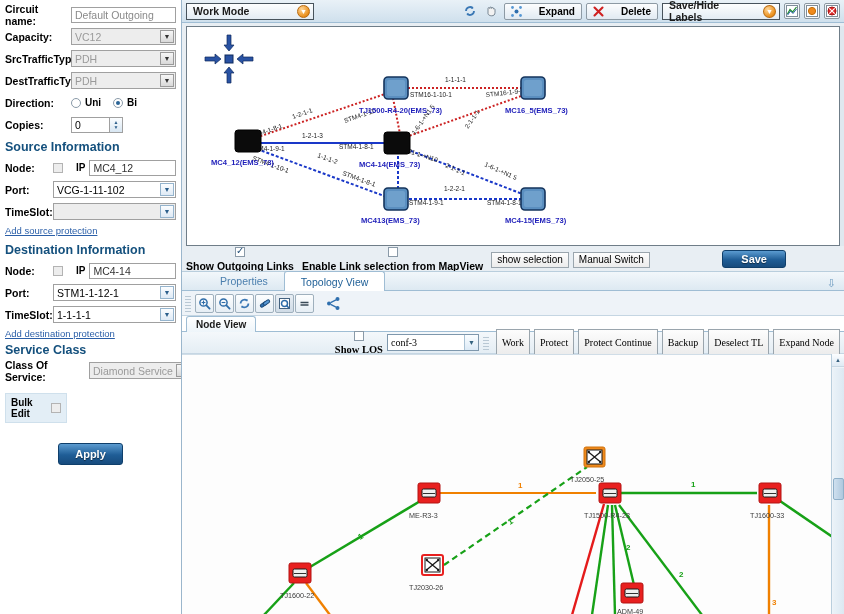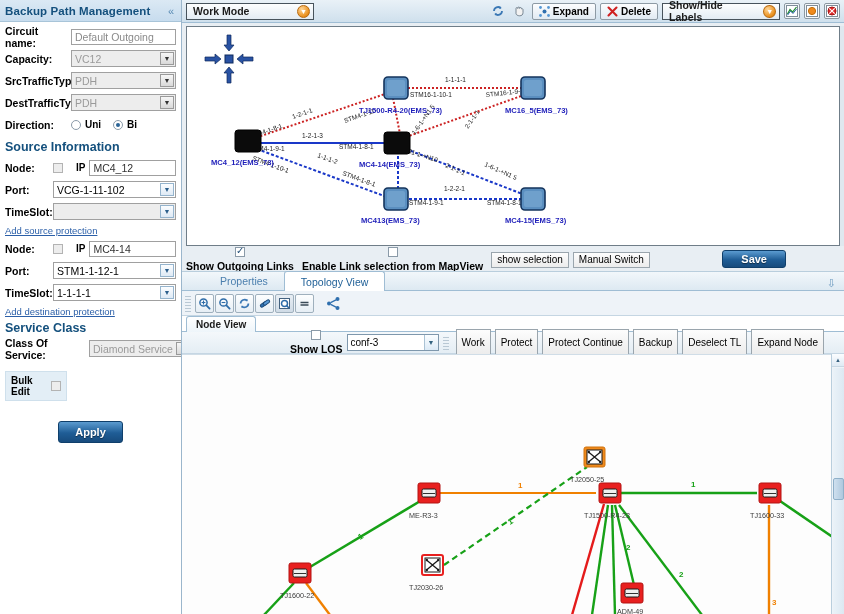--- a/index.html
+++ b/index.html
@@ -149,21 +149,21 @@
     display: flex; align-items: center; justify-content: center;
     color: #fff; font-size: 7px; line-height: 1;
   }
   .tb-icon {
     width: 17px; height: 17px; display: flex; align-items: center; justify-content: center;
     cursor: pointer;
   }
   .tb-btn {
     height: 17px; border: 1px solid #8d9aa4; border-radius: 2px;
     background: linear-gradient(#fcfdfe, #e1eaf2);
-    display: flex; align-items: center; gap: 3px; padding: 0 6px;
+    display: flex; align-items: center; gap: 17px; padding: 0 6px;
     font-size: 10px; font-weight: bold; cursor: pointer;
   }
   .sq-icon {
     width: 16px; height: 16px; border: 1px solid #8b98a2; border-radius: 2px;
     display: flex; align-items: center; justify-content: center; cursor: pointer;
   }
 
   
   #map-canvas {
     position: absolute; left: 4px; top: 26px; width: 654px; height: 220px;
@@ -241,21 +241,21 @@
     background: linear-gradient(#ffffff,#eef5fa);
     display: flex; align-items: center; margin-bottom: -1px; cursor: pointer;
   }
 
   
   #node-toolbar {
     position: absolute; left: 0; top: 332px; width: 662px; height: 22px;
     background: linear-gradient(#f4f8fb,#e4edf4);
     border-bottom: 1px solid #c5d6e3;
     display: flex; align-items: center; justify-content: flex-end;
-    gap: 4px; padding-right: 20px;
+    gap: 4px; padding-right: 4px; font-family: Liberation Serif, serif;
   }
   .nbtn {
     height: 28px; border: 1px solid #9aa5ad; background: linear-gradient(#fdfdfd,#ebebeb);
     font-size: 10px; padding: 0 5px; display: flex; align-items: center; cursor: pointer;
   }
   #node-toolbar .selwrap {
     position: relative; width: 92px; height: 17px;
     border: 1px solid #7f98ad; background: #fff;
     font-size: 10px; padding: 1px 16px 0 3px; line-height: 14px;
   }
@@ -302,24 +302,20 @@
   }
 
   svg text { font-family: "Liberation Sans", sans-serif; }
 </style>
 </head>
 <body>
 
 <div id="app">
 
   <div id="left-panel">
-    <div id="left-header">
-      <div class="title">Backup Path Management</div>
-      <div class="collapse">«</div>
-    </div>
 
     <div id="left-body">
 
       <div class="frow">
         <div class="flabel">Circuit name:</div>
         <div class="fctl">
           <div class="txt gray">Default Outgoing</div>
         </div>
       </div>
 
@@ -357,20 +353,32 @@
       <div class="frow">
         <div class="flabel">Direction:</div>
         <div class="fctl radio-row">
           <span class="radio"></span>
           <span class="radio-label">Uni</span>
           <span class="radio on" style="margin-left:8px"></span>
           <span class="radio-label">Bi</span>
         </div>
       </div>
 
+      <div class="frow">
+        <div class="flabel">Copies:</div>
+        <div class="fctl">
+          <div class="spinner">
+            <div class="sv">0</div>
+            <div class="sb">
+                <span>▲</span>
+                <span>▼</span>
+              </div>
+          </div>
+        </div>
+      </div>
 
       <div class="section-title">Source Information</div>
 
       <div class="frow">
         <div class="flabel w48">Node:</div>
         <div class="ip-grp">
           <span class="cbox gray"></span>
           <span class="ip-lbl">IP</span>
         </div>
         <div class="fctl">
@@ -393,20 +401,21 @@
         <div class="fctl">
           <div class="sel disabled">
             <span></span>
             <span class="arrow">▼</span>
           </div>
         </div>
       </div>
 
       <a class="link">Add source protection</a>
 
+      <div class="section-title">Destination Information</div>
 
       <div class="frow">
         <div class="flabel w48">Node:</div>
         <div class="ip-grp">
           <span class="cbox gray"></span>
           <span class="ip-lbl">IP</span>
         </div>
         <div class="fctl">
           <div class="txt">MC4-14</div>
         </div>
@@ -494,21 +503,21 @@
       </div>
 
       <div class="tb-btn">
         <svg width="11" height="11" viewBox="0 0 11 11">
           <path d="M1.5 1.5 L9.5 9.5 M9.5 1.5 L1.5 9.5" stroke="#cf2020" stroke-width="2.1" stroke-linecap="round"></path>
         </svg>
         <span>Delete</span>
       </div>
 
       <div class="dropbtn" style="width:118px">
-        <span class="lbl">Show/Hide Labels</span>
+        <span class="lbl">Save/Hide Labels</span>
         <span class="orange-circ" style="margin-left:auto">▼</span>
       </div>
 
       <div class="sq-icon" style="background:#f4f8fb">
         <svg width="12" height="12" viewBox="0 0 12 12">
           <rect x="0.5" y="0.5" width="11" height="11" fill="#ffffff" stroke="#7f8d99"></rect>
           <path d="M1.5 9 L4 4.5 L6.5 7 L10.5 2" stroke="#1d8b2a" stroke-width="1.2" fill="none"></path>
           <path d="M1.5 10.2 L4.5 6 L7 8.5 L10.5 4" stroke="#2b5fa8" stroke-width="1" fill="none"></path>
         </svg>
       </div>

